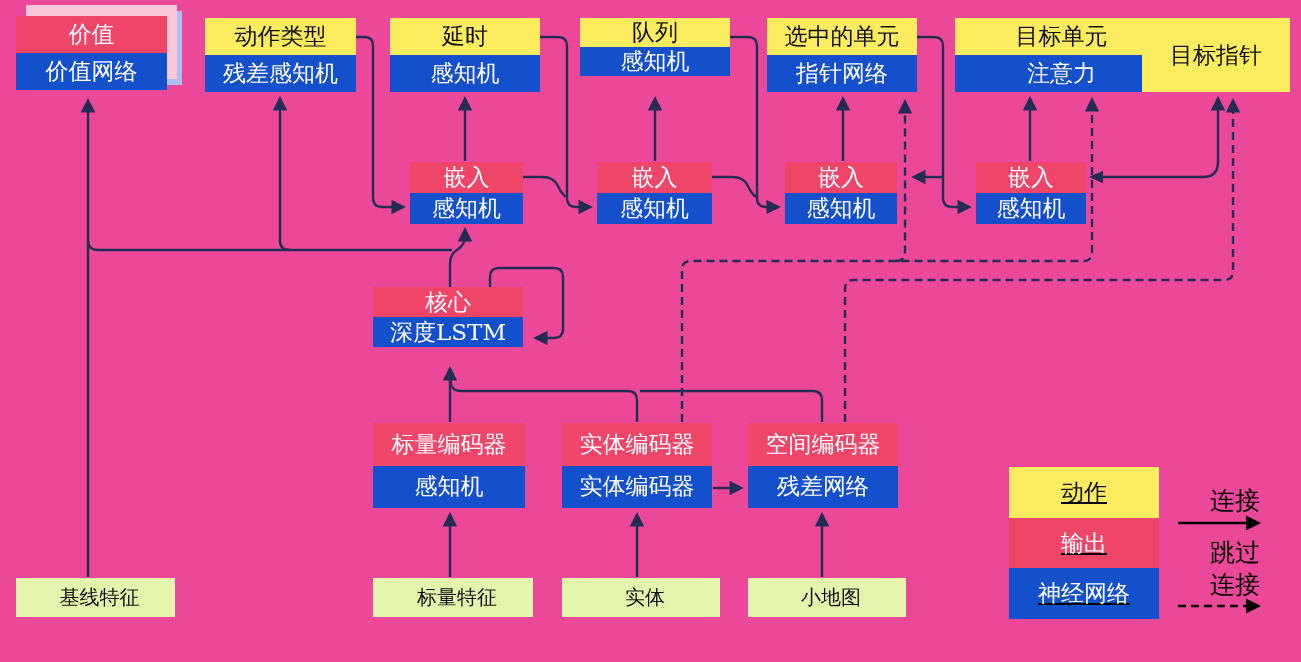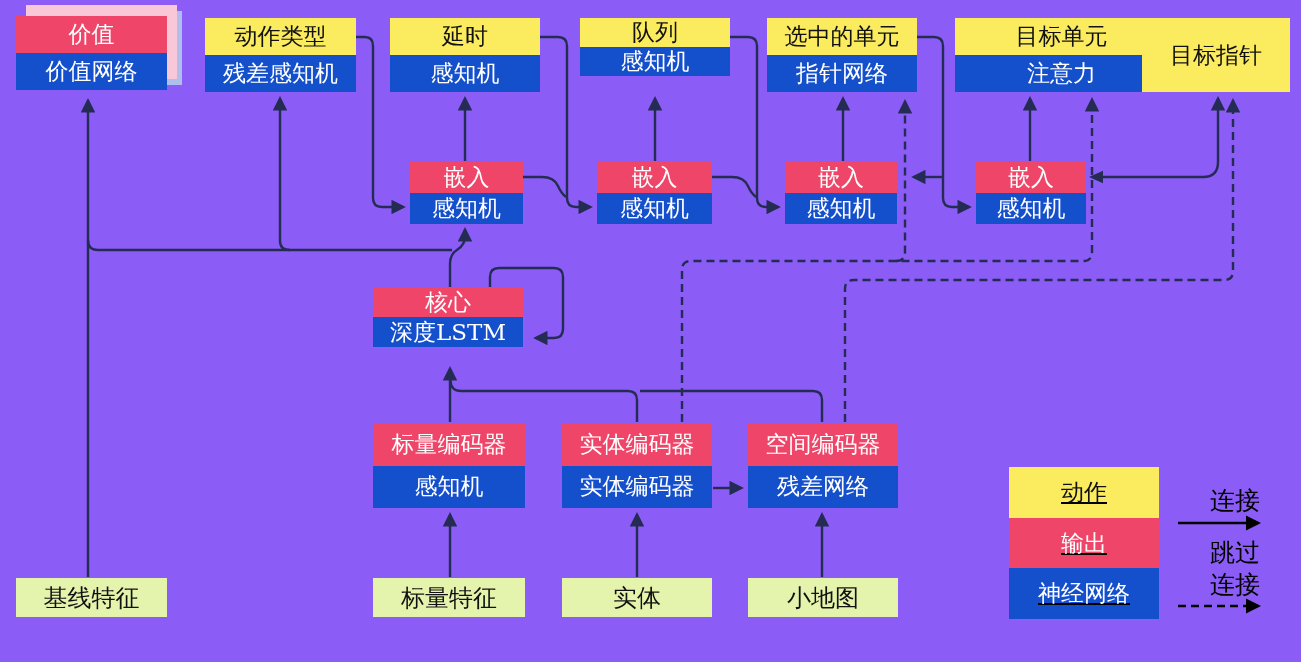--- a/index.html
+++ b/index.html
@@ -1,42 +1,42 @@
 <!DOCTYPE html>
 <html style="--yellow: #FBEB5E; --red: #EF4568; --blue: #1550CC; --green: #E5F4AC; --line: #242C54; --pink-sh: #F8C8D8; --blue-sh: #AEBFEF;"><head>
 <meta charset="utf-8">
 <style>
   :root{
     --yellow:#FBEB5E; --red:#EF4568; --blue:#1550CC; --green:#E5F4AC;
     --line:#242C54; --pink-sh:#F8C8D8; --blue-sh:#AEBFEF; --black:#000;
   }
   html,body{margin:0;padding:0;background:#fff;}
   #stage{
-    position:relative; width:1301px; height:662px; background:#8b5cf6;
+    position:relative; width:1301px; height:662px; background:#ec4899;
     font-family:"DejaVu Serif","Liberation Serif",serif; overflow:hidden;
   }
   #wires{position:absolute;left:0;top:0;width:1301px;height:662px;}
   .connector{fill:none;stroke:var(--line);stroke-width:2.4px;}
   .connector.dashed{stroke-dasharray:8 5;}
   .lgd-arrow{fill:none;stroke:var(--black);stroke-width:2.6px;}
   .lgd-arrow.dashed{stroke-dasharray:8 5;}
   #ah path{fill:var(--line);} #ahb path{fill:var(--black);}
   .tri{fill:var(--line);}
   .node{position:absolute;display:flex;flex-direction:column;z-index:3;}
   .half{flex:1;display:flex;align-items:center;justify-content:center;
         font-size:23px;line-height:1;white-space:nowrap;}
   .c-yellow{background:var(--yellow);color:#111;}
   .c-red{background:var(--red);color:#fff;}
   .c-blue{background:var(--blue);color:#fff;}
   .c-green{background:var(--green);color:#111;}
   .shadow{position:absolute;z-index:1;}
   .node-main{position:absolute;left:0;top:0;right:0;bottom:0;display:flex;
              flex-direction:column;z-index:3;}
   .input-box{position:absolute;display:flex;align-items:center;justify-content:center;
-             background:var(--green);color:#111;font-size:24px;z-index:3;}
+             background:var(--green);color:#111;font-size:20px;z-index:3;padding-left:8px;}
   .legend-box{position:absolute;display:flex;flex-direction:column;z-index:3;text-decoration:underline;}
   .legend-row{flex:1;display:flex;align-items:center;justify-content:center;
               font-size:23px;line-height:1;}
   .legend-label{position:absolute;color:#000;font-size:25px;line-height:1;
                 text-align:right;z-index:3;white-space:nowrap;}
 </style>
 </head>
 <body>
 
 <div id="stage">

